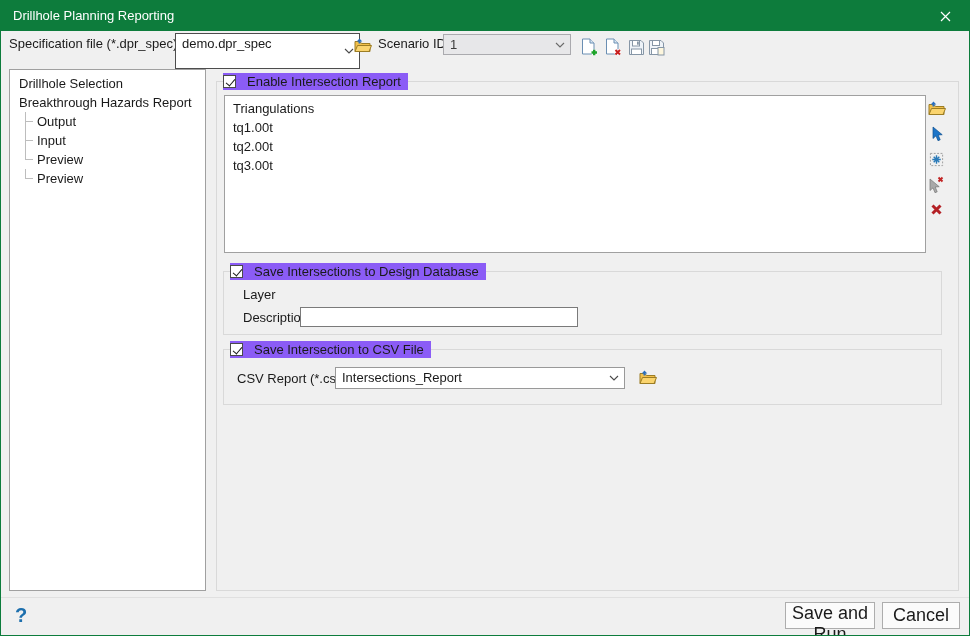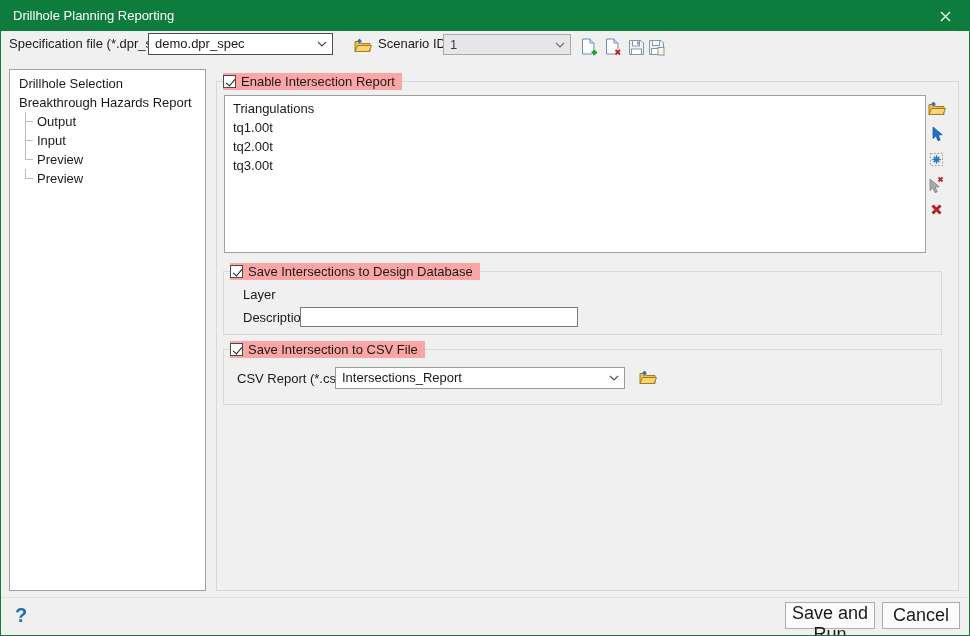--- a/index.html
+++ b/index.html
@@ -13,42 +13,42 @@
   .titlebar { position:absolute; left:0; top:0; width:100%; height:30px; background:#0d7c3c; }
   .title-text { position:absolute; left:12px; top:0; line-height:30px; color:#fff; font-size:13px; }
   .close-btn { position:absolute; right:4px; top:0; width:40px; height:30px;
                display:flex; align-items:center; justify-content:center; }
 
   
   .tb-label { position:absolute; line-height:22px; white-space:nowrap; }
   .combo { position:absolute; background:#fff; border:1px solid #999; }
   .combo .ctext { position:absolute; left:6px; top:0; right:20px; line-height:20px; white-space:nowrap; overflow:hidden; }
   .combo .chev { position:absolute; right:5px; top:50%; margin-top:-3px; width:10px; height:7px; }
-  #spec-combo { left:147px; top:32px; width:185px; height:22px; border-color:#4d4d4d; }
+  #spec-combo { left:174px; top:32px; width:185px; height:36px; border-color:#4d4d4d; }
   #scenario-combo { left:442px; top:33px; width:128px; height:21px; background:#e7e7e9; border-color:#aaaaae; }
   #scenario-combo .ctext { color:#3c3c3c; line-height:19px; }
   .icon-btn { position:absolute; display:flex; align-items:center; justify-content:center; }
 
   
   #tree { position:absolute; left:8px; top:68px; width:197px; height:522px;
           background:#fff; border:1px solid #a0a0a0; padding-top:4px; }
   .trow { position:relative; height:19px; line-height:19px; white-space:nowrap; }
   .trow .tlabel { display:inline-block; padding:0 3px; margin-left:-3px; line-height:17px; margin-top:1px; }
   .lvl0 { padding-left:9px; }
   .lvl1 { padding-left:27px; }
   .trow.selected .tlabel { background:#0078d7; color:#fff; }
   .conn-top { position:absolute; left:15px; top:0; width:8px; height:10px;
               border-left:1px solid #bdbdbd; border-bottom:1px solid #bdbdbd; }
   .conn-bot { position:absolute; left:15px; top:10px; width:8px; bottom:0;
               border-left:1px solid #bdbdbd; }
 
   
   .group { position:absolute; border:1px solid #d9d9d9; }
-  .legend { position:absolute; top:-9px; left:6px; height:17px; background:#fca5a5;
-            display:flex; align-items:center; gap:5px; padding-right:7px; white-space:nowrap; }
+  .legend { position:absolute; top:-9px; left:6px; height:17px; background:#8b5cf6;
+            display:flex; align-items:center; gap:11px; padding-right:7px; white-space:nowrap; }
   .cb { width:13px; height:13px; background:#fff; border:1px solid #4a4a4a;
         display:inline-block; position:relative; flex:0 0 13px; }
   .cb.checked::after { content:""; position:absolute; left:3.5px; top:0.5px; width:4px; height:8px;
         border:solid #1a1a1a; border-width:0 1.6px 1.6px 0; transform:rotate(40deg); }
 
   #enable-group { left:215px; top:80px; width:743px; height:510px; }
   #tri-list { position:absolute; left:7px; top:13px; width:702px; height:158px;
               background:#fff; border:1px solid #a0a0a0; padding-top:3px; }
   .li { height:19px; line-height:19px; padding-left:8px; white-space:nowrap; }
   .side-icons { position:absolute; left:706px; top:16px; width:30px; }

